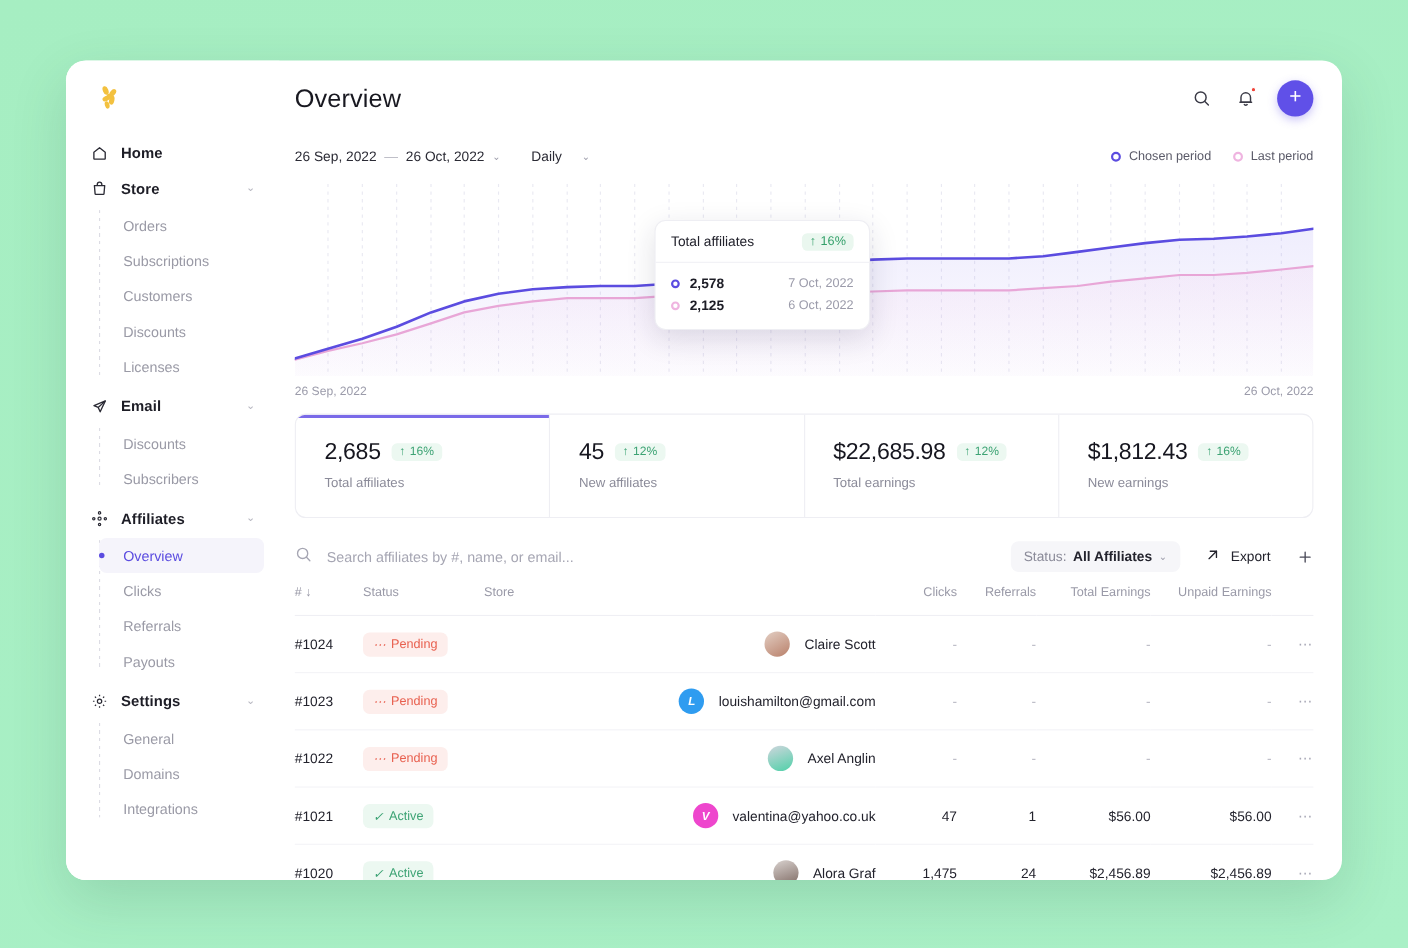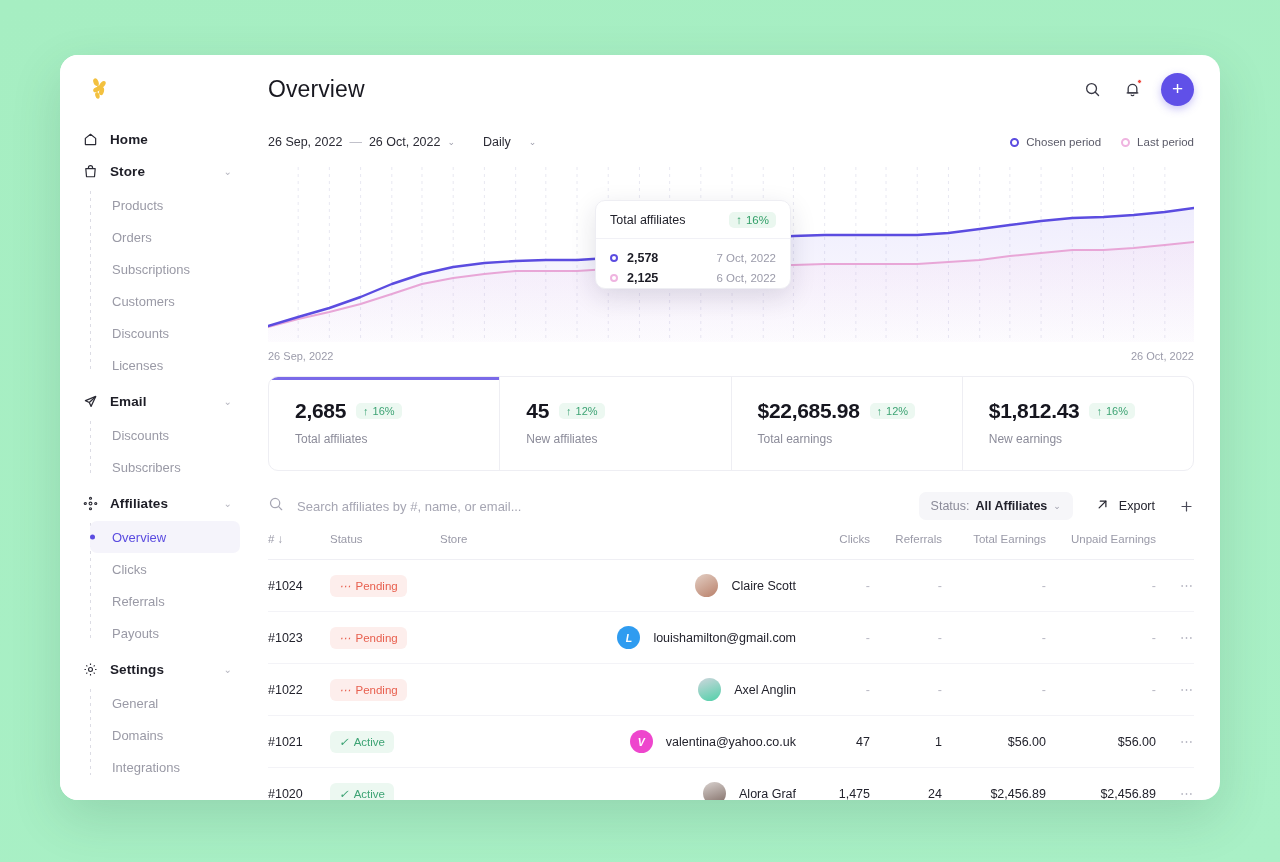--- a/index.html
+++ b/index.html
@@ -98,34 +98,34 @@
 
   .tooltip{
     position:absolute; left: 327px; top: 33px; width: 196px;
     background:#fff;border:1px solid #eeeef3;border-radius:10px;
     box-shadow:0 8px 26px rgba(30,30,60,.13);
     z-index: 5;
   }
   .tt-head{display:flex;align-items:center;padding:11px 14px 10px;border-bottom:1px solid #f1f1f6;}
   .tt-title{font-size:12.5px;color:#22222c;font-weight:400;}
   .tt-delta{margin-left:auto;display:flex;align-items:center;gap:4px;font-size:11.5px;color:#34a06a;background:#eaf7ef;border-radius:5px;padding:2px 7px;}
-  .tt-body{padding:9px 14px 0;}
+  .tt-body{padding:9px 14px 11px;}
   .tt-row{display:flex;align-items:center;height:20px;}
   .tt-ring{width:8px;height:8px;border-radius:50%;border:2.2px solid #5b4ce0;margin-right:9px;flex:0 0 8px;}
   .tt-row.pink .tt-ring{border-color:#efb4e0;}
   .tt-val{font-size:12.5px;color:#1d1d26;font-weight:600;}
   .tt-date{margin-left:auto;font-size:11.5px;color:#9b9baa;}
 
   
   .kpis{ display:flex; border:1px solid #eeeef3; border-radius:10px; margin-top: 14px; overflow:hidden;}
   .kpi{ flex:1; padding: 22px 0 24px 26px; border-right:1px solid #eeeef3; position:relative;}
   .kpi:last-child{border-right:none;}
   .kpi.sel::before{content:"";position:absolute;left:0;right:0;top:0;height:2.5px;background:#7a6ae8;}
   .kpi-top{display:flex;align-items:center;gap:10px;}
-  .kpi-val{font-size:21px;font-weight:700;color:#16161f;letter-spacing:-.3px;}
+  .kpi-val{font-size:21px;font-weight:400;color:#16161f;letter-spacing:-.3px;}
   .kpi-delta{display:flex;align-items:center;gap:4px;font-size:11px;color:#3da374;background:#ecf8f1;border-radius:5px;padding:2px 7px;}
   .kpi-label{font-size:12px;color:#8b8b99;margin-top:9px;}
 
   
   .tbar{display:flex;align-items:center;height:54px;margin-top:8px;}
   .search{display:flex;align-items:center;gap:13px;flex:1;}
   .search input{border:none;outline:none;font-size:13px;color:#30303c;width:100%;font-family:inherit;background:transparent;}
   .search input::placeholder{color:#a6a6b3;}
   .status-pill{display:flex;align-items:center;gap:6px;background:#f6f6f9;border-radius:7px;padding:7px 12px;font-size:12.5px;color:#8b8b99;cursor:pointer;}
   .status-pill b{color:#23232d;font-weight:600;}
@@ -196,21 +196,20 @@
           <span class="ico">
             <svg width="15" height="15" viewBox="0 0 16 16" fill="none" stroke="#2b2b35" stroke-width="1.3" stroke-linejoin="round">
                 <path d="M3 5h10l-.7 8.1a.6.6 0 0 1-.6.5H4.3a.6.6 0 0 1-.6-.5z"></path>
                 <path d="M5.8 5.2V3.9a2.2 2.2 0 0 1 4.4 0v1.3"></path>
               </svg>
           </span>
           <span class="lbl">Store</span>
           <span class="chev">⌄</span>
         </div>
         <div class="sub">
-          <div class="sub-item">Products</div>
           <div class="sub-item">Orders</div>
           <div class="sub-item">Subscriptions</div>
           <div class="sub-item">Customers</div>
           <div class="sub-item">Discounts</div>
           <div class="sub-item">Licenses</div>
         </div>
       </div>
 
       <div class="nav-group">
         <div class="nav-top">

